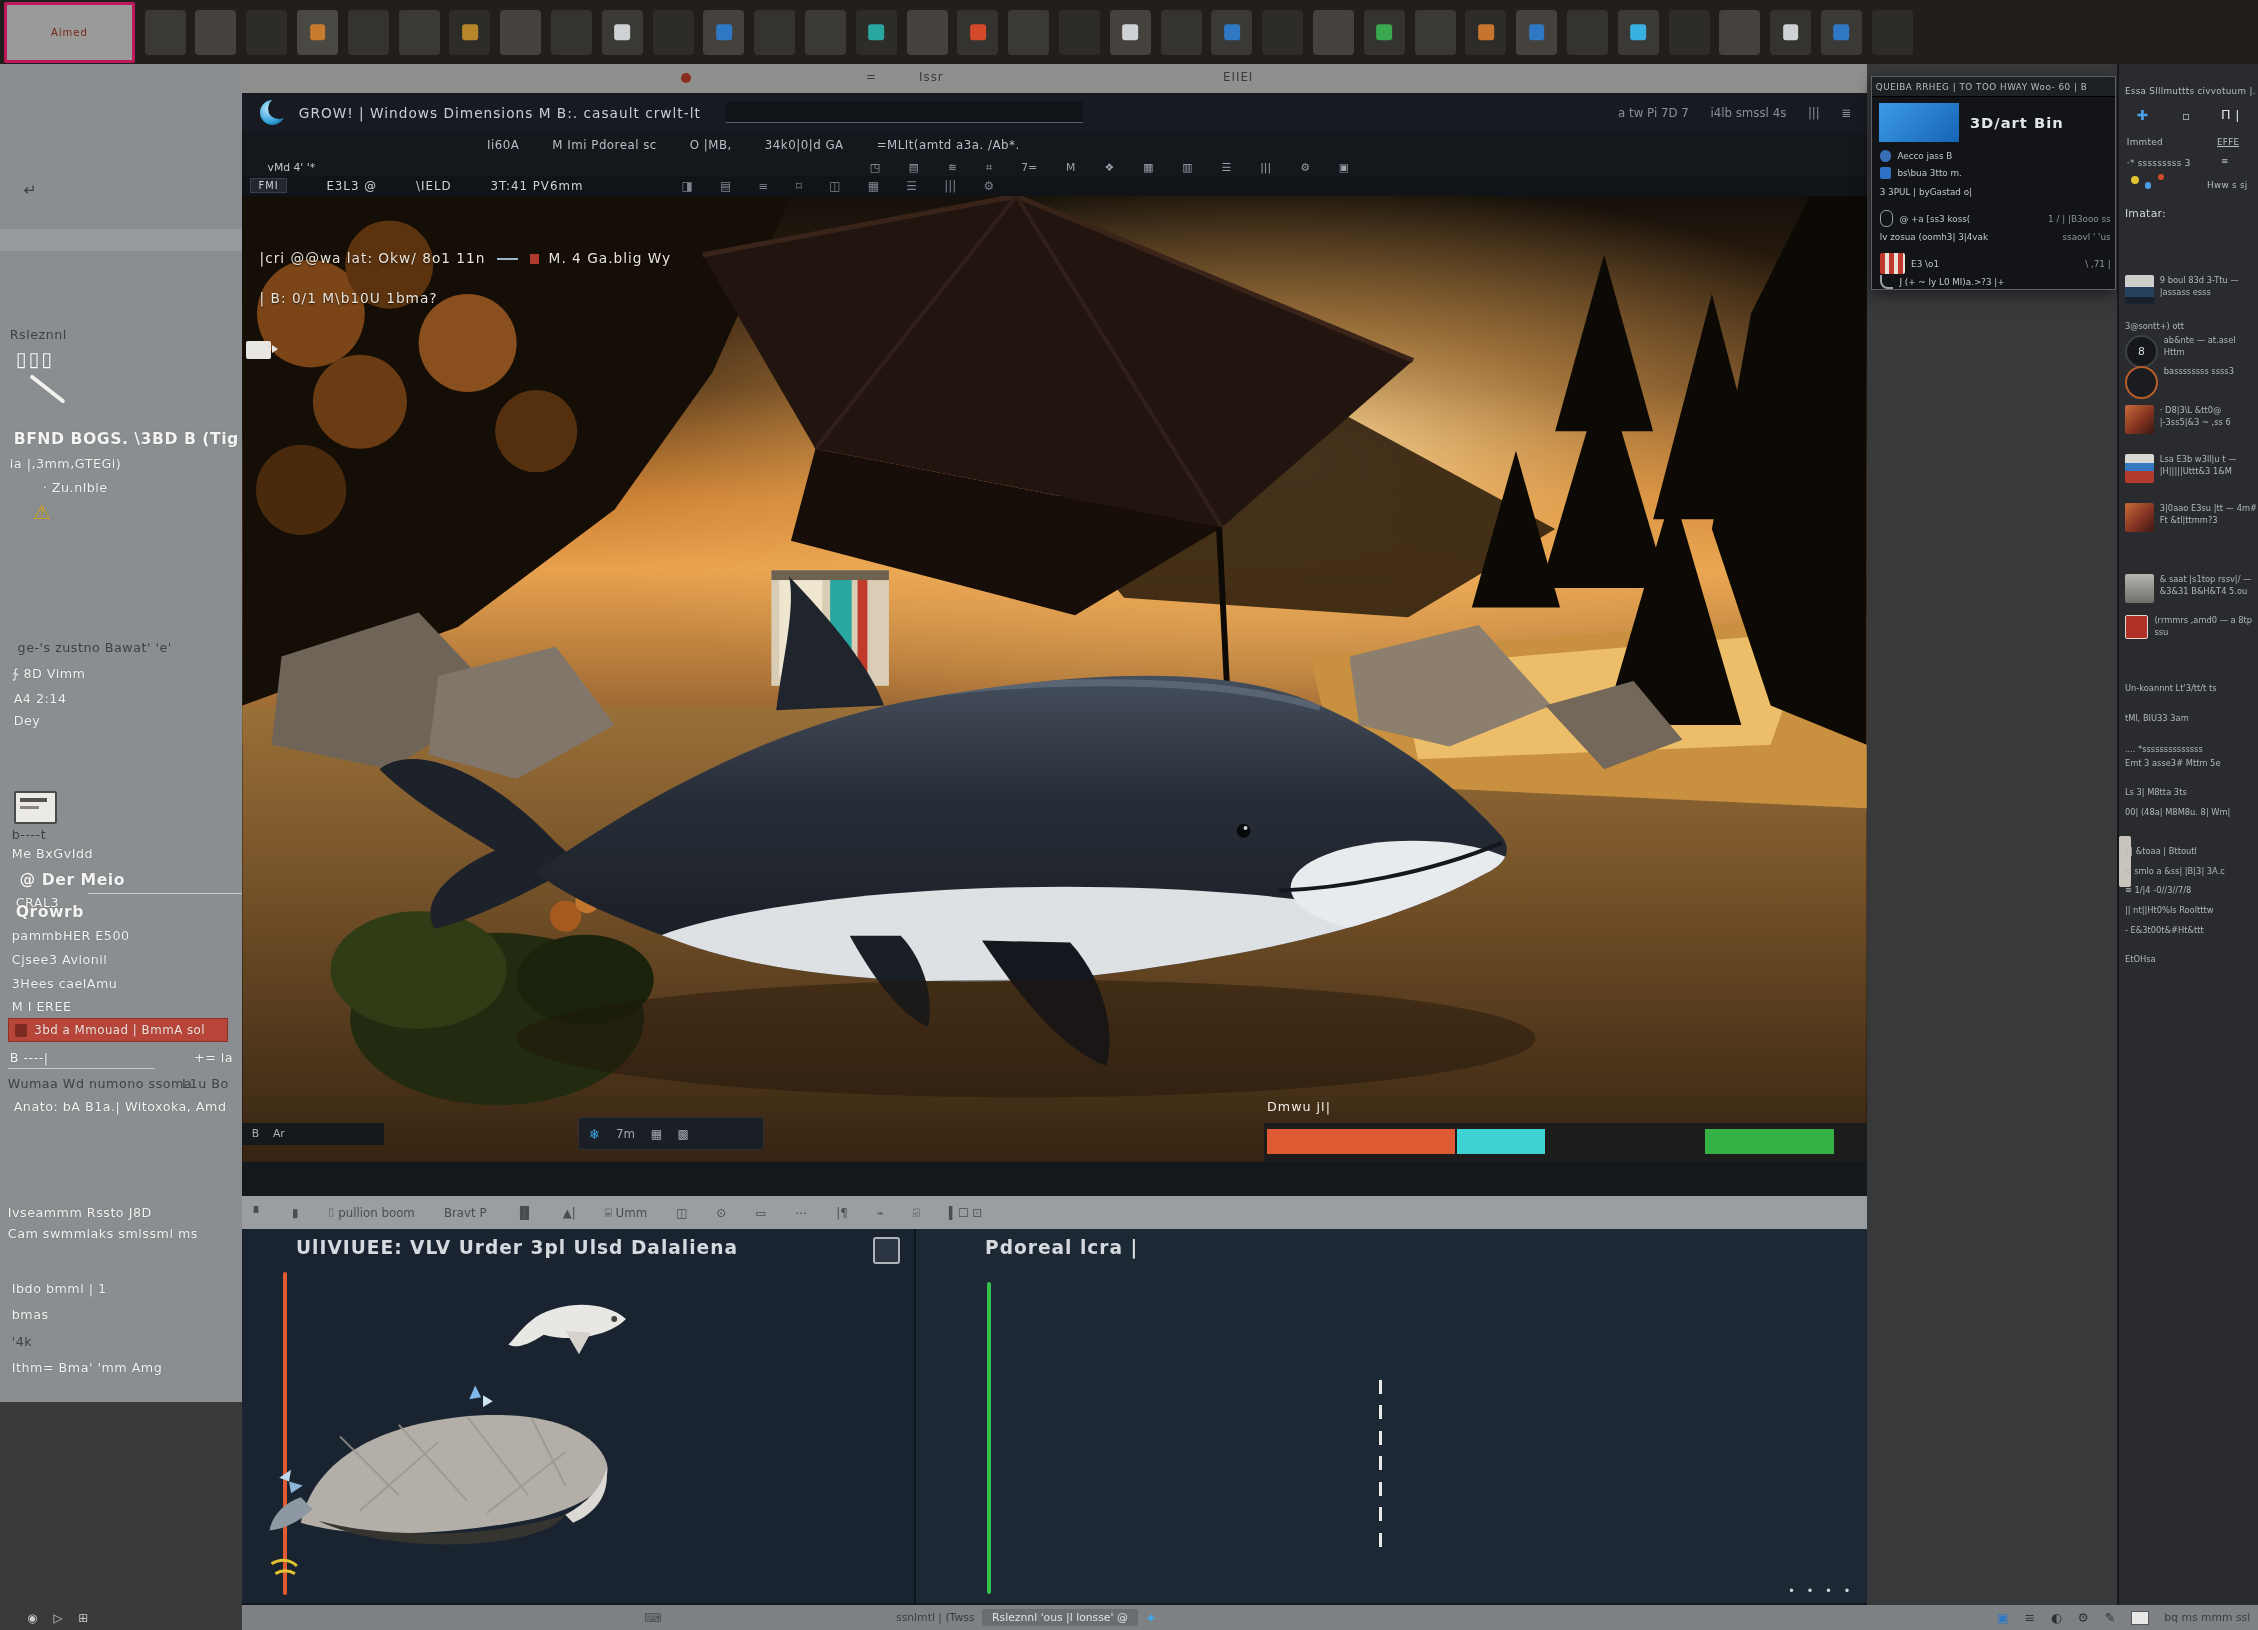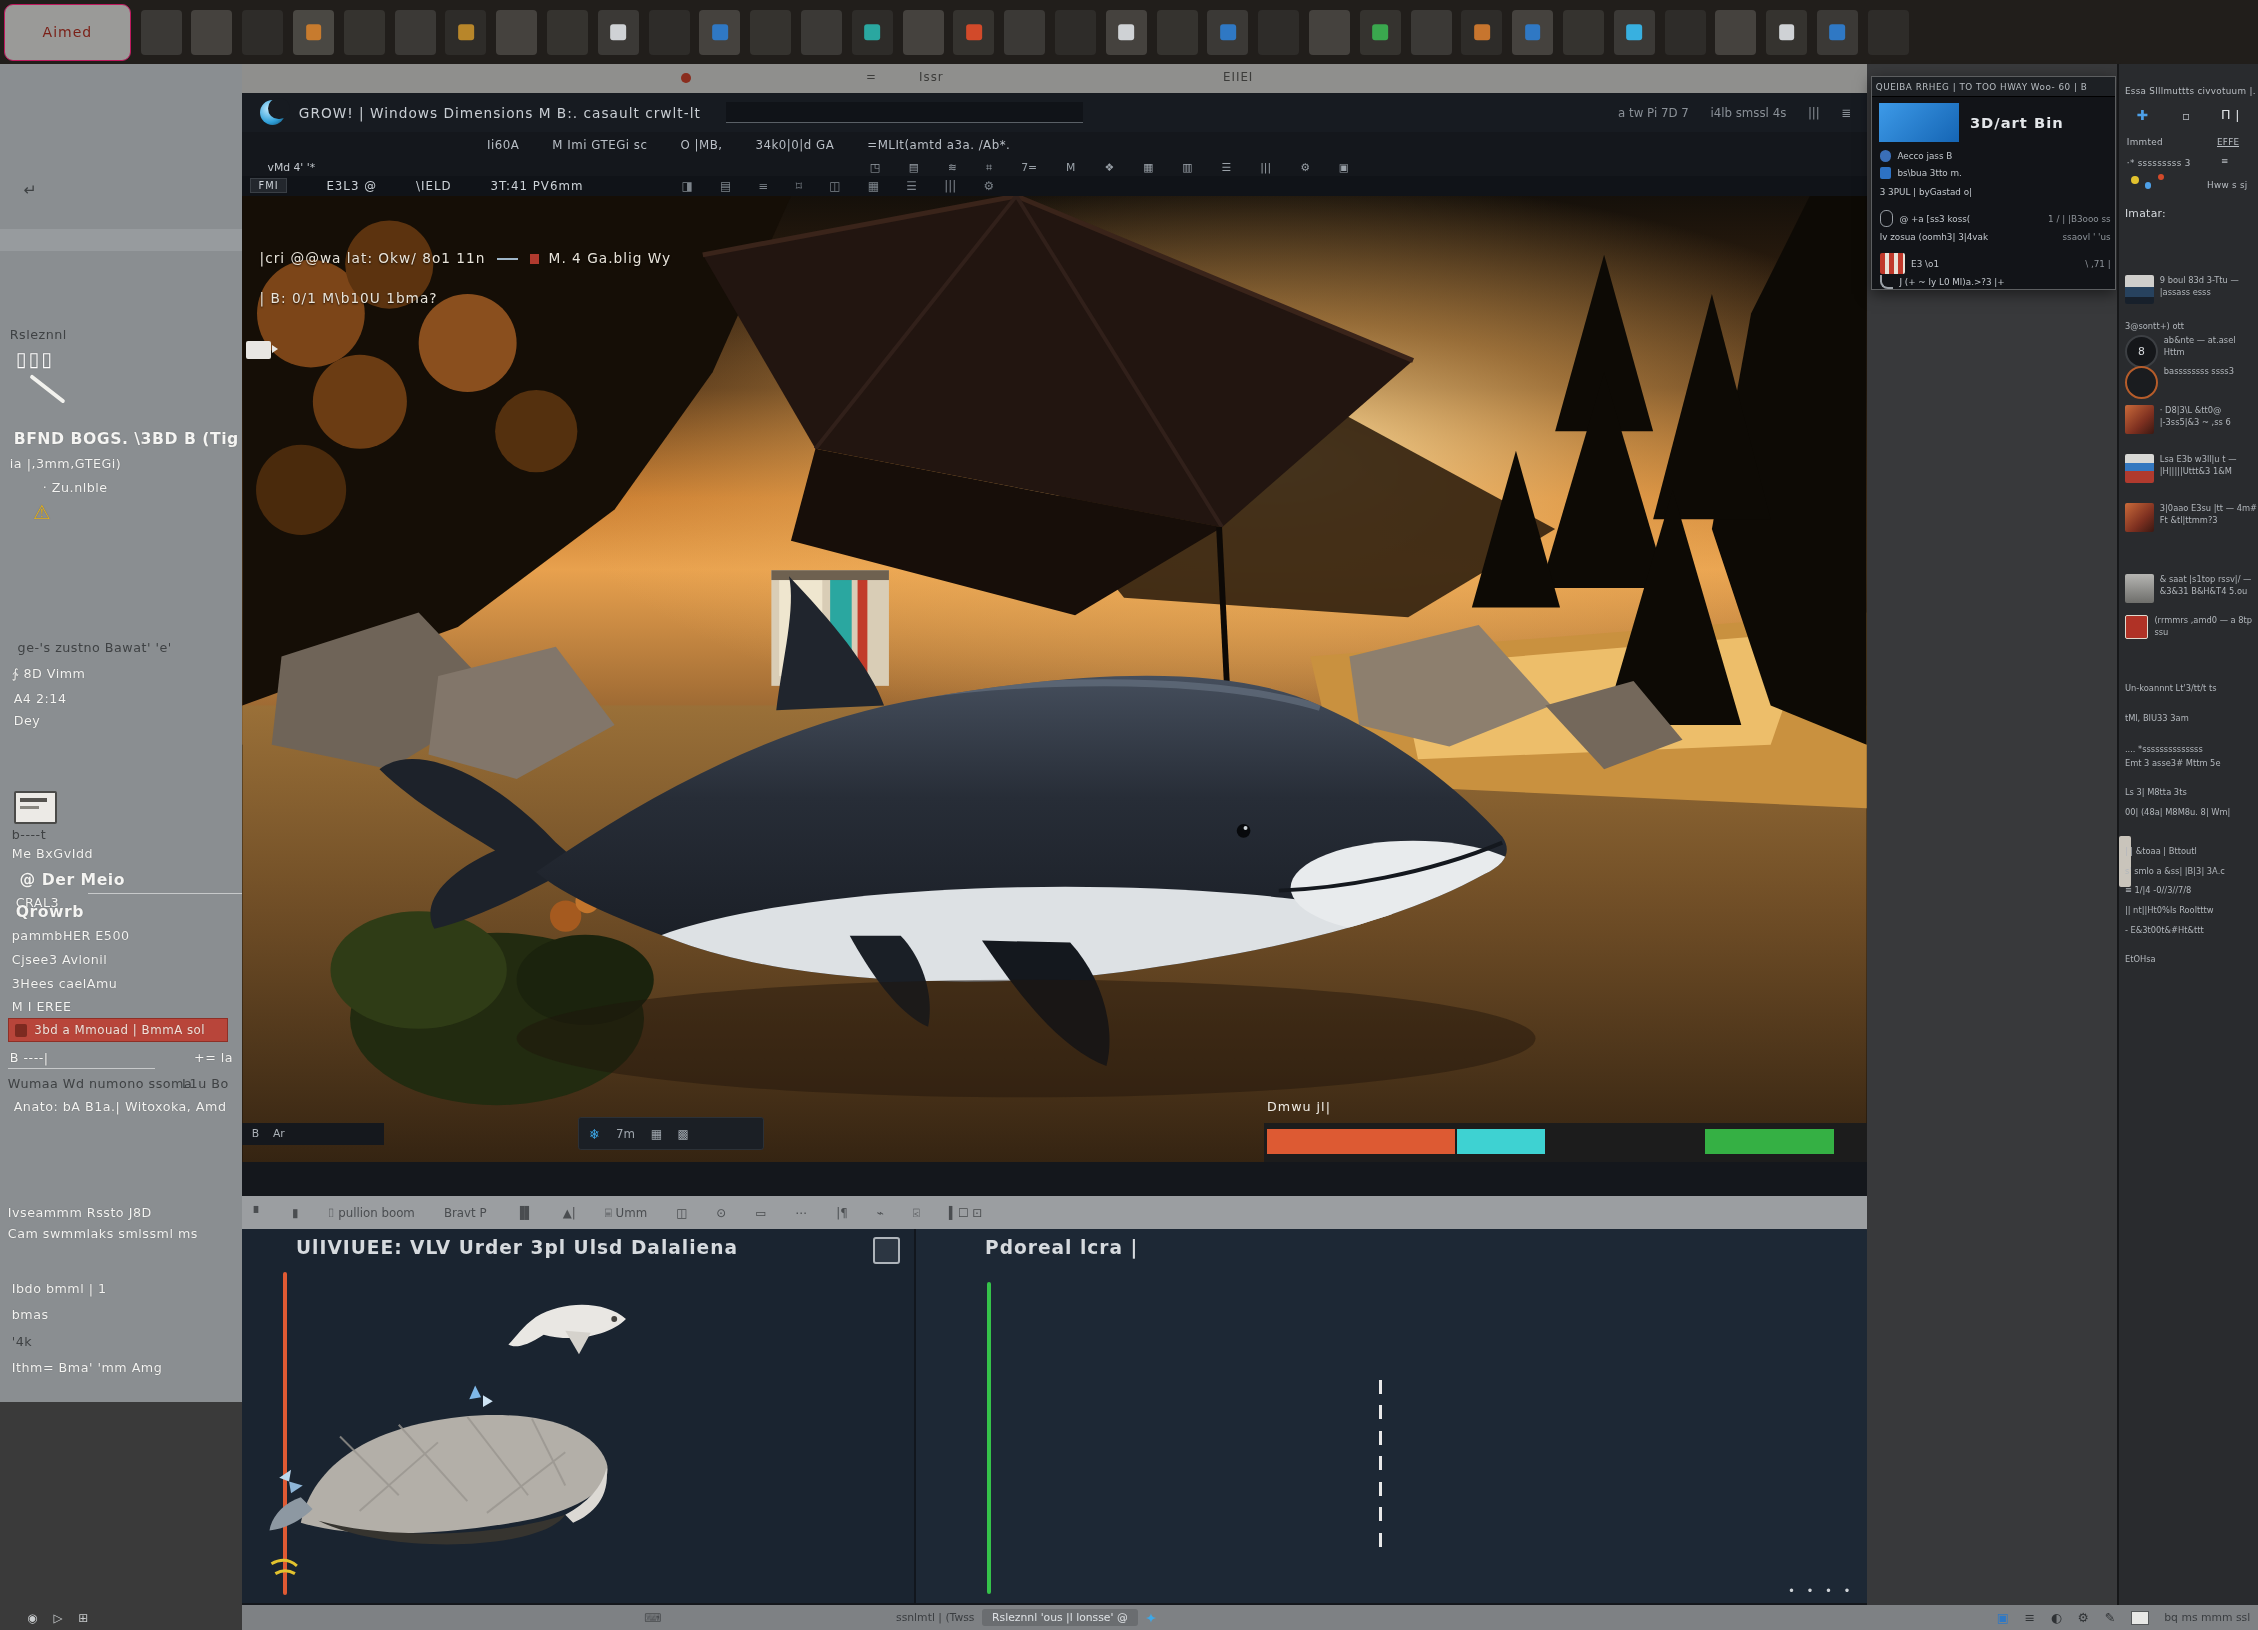--- a/index.html
+++ b/index.html
@@ -3,22 +3,22 @@
 <meta charset="utf-8">
 <style>
   html,body{margin:0;padding:0;background:#1a1815;}
   body{width:2258px;height:1631px;overflow:hidden;position:relative;
        font-family:"DejaVu Sans","Liberation Sans",sans-serif;color:#ddd;}
   .abs{position:absolute;}
   
   #taskbar{left:0;top:0;width:2258px;height:64px;background:#211e1b;display:flex;align-items:center;gap:9.8px;padding-left:3.9px;box-sizing:border-box;}
   .tb-tile{width:41px;height:45px;border-radius:3.9px;flex:0 0 auto;position:relative;}
   .tb-tile i{position:absolute;left:50%;top:50%;width:15.7px;height:15.7px;transform:translate(-50%,-50%);border-radius:2.9px;}
-  #win-preview{width:125px;height:55px;background:#9a9a98;border:1px solid #be185d;border-radius:9px;flex:0 0 auto;
-               font-size:14px;color:#7a1f16;display:flex;align-items:center;justify-content:center;letter-spacing:1px;}
+  #win-preview{width:125px;height:55px;background:#9a9a98;border:3px solid #be185d;border-radius:2px;flex:0 0 auto;
+               font-size:10px;color:#7a1f16;display:flex;align-items:center;justify-content:center;letter-spacing:1px;}
   
   #desktop{left:0;top:64px;width:2258px;height:29px;background:#8f8f8d;}
   .desk-label{position:absolute;top:5.9px;font-size:11.8px;color:#3c3c3a;letter-spacing:1px;}
   .desk-dot{position:absolute;width:9.8px;height:9.8px;border-radius:50%;background:#8a2d1e;top:8.8px;}
   
   #sidebar{left:0;top:64px;width:242px;height:1338px;background:#8a8e91;overflow:hidden;}
   #sidebar .strip{position:absolute;left:0;top:165px;width:242px;height:21.6px;background:#979b9e;}
   .sb-item{position:absolute;left:9.8px;font-size:12.7px;color:#f4f4f2;letter-spacing:0.5px;text-shadow:0 0 1px rgba(60,60,60,.6);white-space:nowrap;}
   .sb-item.big{font-size:15.7px;font-weight:bold;}
   .sb-item.dark{color:#3f4244;text-shadow:none;}
@@ -358,21 +358,21 @@
       <span>a tw Pi 7D 7</span>
       <span>i4lb smssl 4s</span>
       <span>|||</span>
       <span>≣</span>
     </span>
   </div>
 
   <div id="menubar" class="abs">
 
   <span class="menu-item">Ii60A</span>
-      <span class="menu-item">M Imi GTEGi sc</span>
+      <span class="menu-item">M Imi Pdoreal sc</span>
       <span class="menu-item">O |MB,</span>
       <span class="menu-item">34k0|0|d GA</span>
       <span class="menu-item">=MLIt(amtd a3a. /Ab*.</span>
     </div>
 
   <div id="toolbar" class="abs">
     <span style="color:#c3c8cd;">vMd  4'  '*</span>
     <span style="display:flex;gap:29px;margin-left:529px;">
 
     <span>◳</span>

